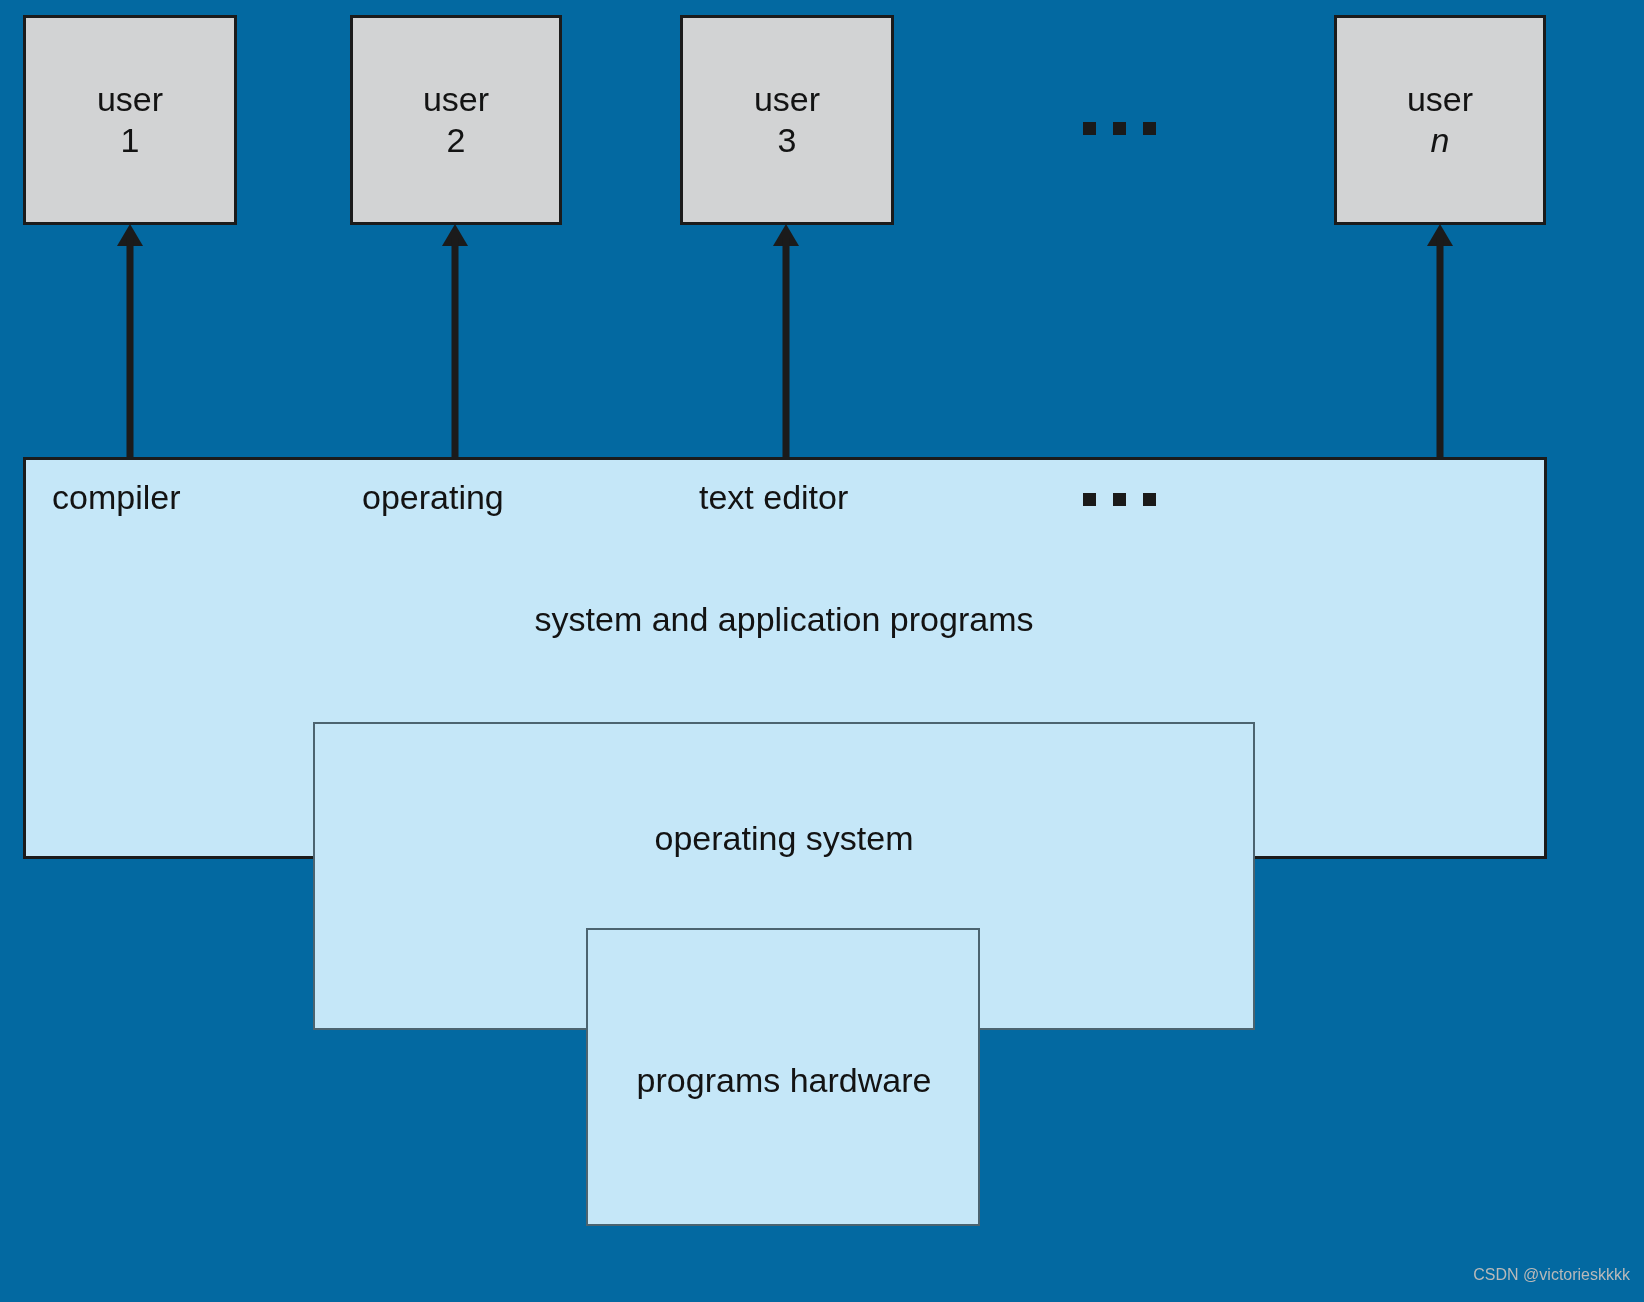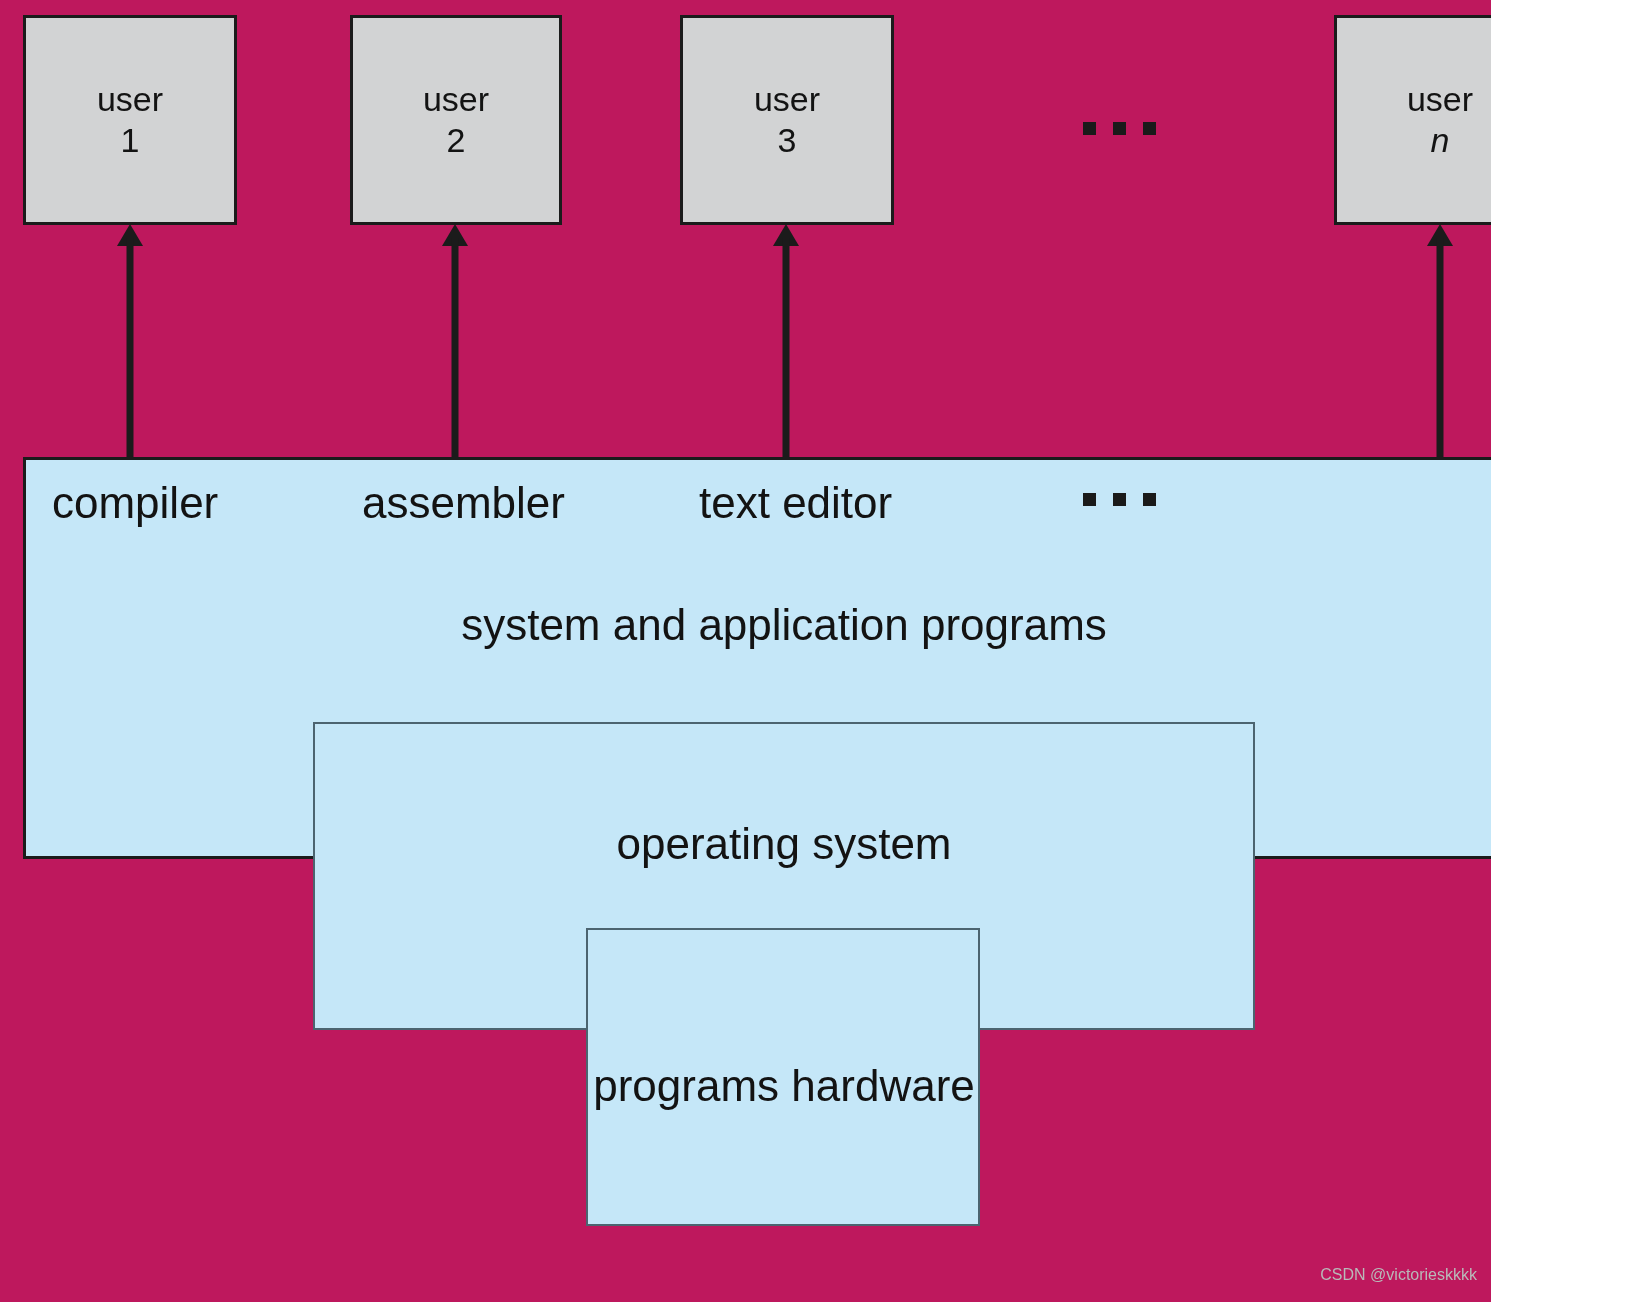--- a/index.html
+++ b/index.html
@@ -6,23 +6,23 @@
     margin: 0;
     padding: 0;
     background: #ffffff;
   }
   body {
     font-family: "Liberation Sans", sans-serif;
     color: #1a1a1a;
   }
   #canvas {
     position: relative;
-    width: 1491px;
+    width: 1644px;
     height: 1302px;
-    background: #be185d;
+    background: #0369a1;
     overflow: hidden;
   }
 
   
   .user-box {
     position: absolute;
     background: #d2d3d4;
     border: 3px solid #1b1b1b;
     box-sizing: border-box;
     display: flex;
@@ -101,21 +101,21 @@
   }
 
   
   .seam {
     position: absolute;
     background: #c5e7f8;
   }
 
   .label {
     position: absolute;
-    font-size: 44px;
+    font-size: 34px;
     color: #131313;
     white-space: nowrap;
     line-height: 1.24;
   }
   .label.center { transform: translateX(-50%); text-align: right; }
   .label.right  { text-align: right; }
 
   .watermark {
     position: absolute;
     font-size: 16px;
@@ -183,21 +183,21 @@
   <div class="blue-box mid" style="left:313px; top:722px; width:942px; height:308px;"></div>
 
   <div class="seam" style="left:317px; top:853px; width:934px; height:10px;"></div>
 
   <div class="blue-box inner" style="left:586px; top:928px; width:394px; height:298px;"></div>
 
   <div class="seam" style="left:590px; top:1024px; width:386px; height:10px;"></div>
 
   <div class="label" style="left:52px; top:476px;">compiler</div>
 
-  <div class="label" style="left:362px; top:476px;">assembler</div>
+  <div class="label" style="left:362px; top:476px;">operating</div>
 
   <div class="label" style="left:699px; top:476px;">text editor</div>
 
   <div class="dots" style="left:1083px; top:493px;">
     <i></i>
     <i></i>
     <i></i>
   </div>
 
 

